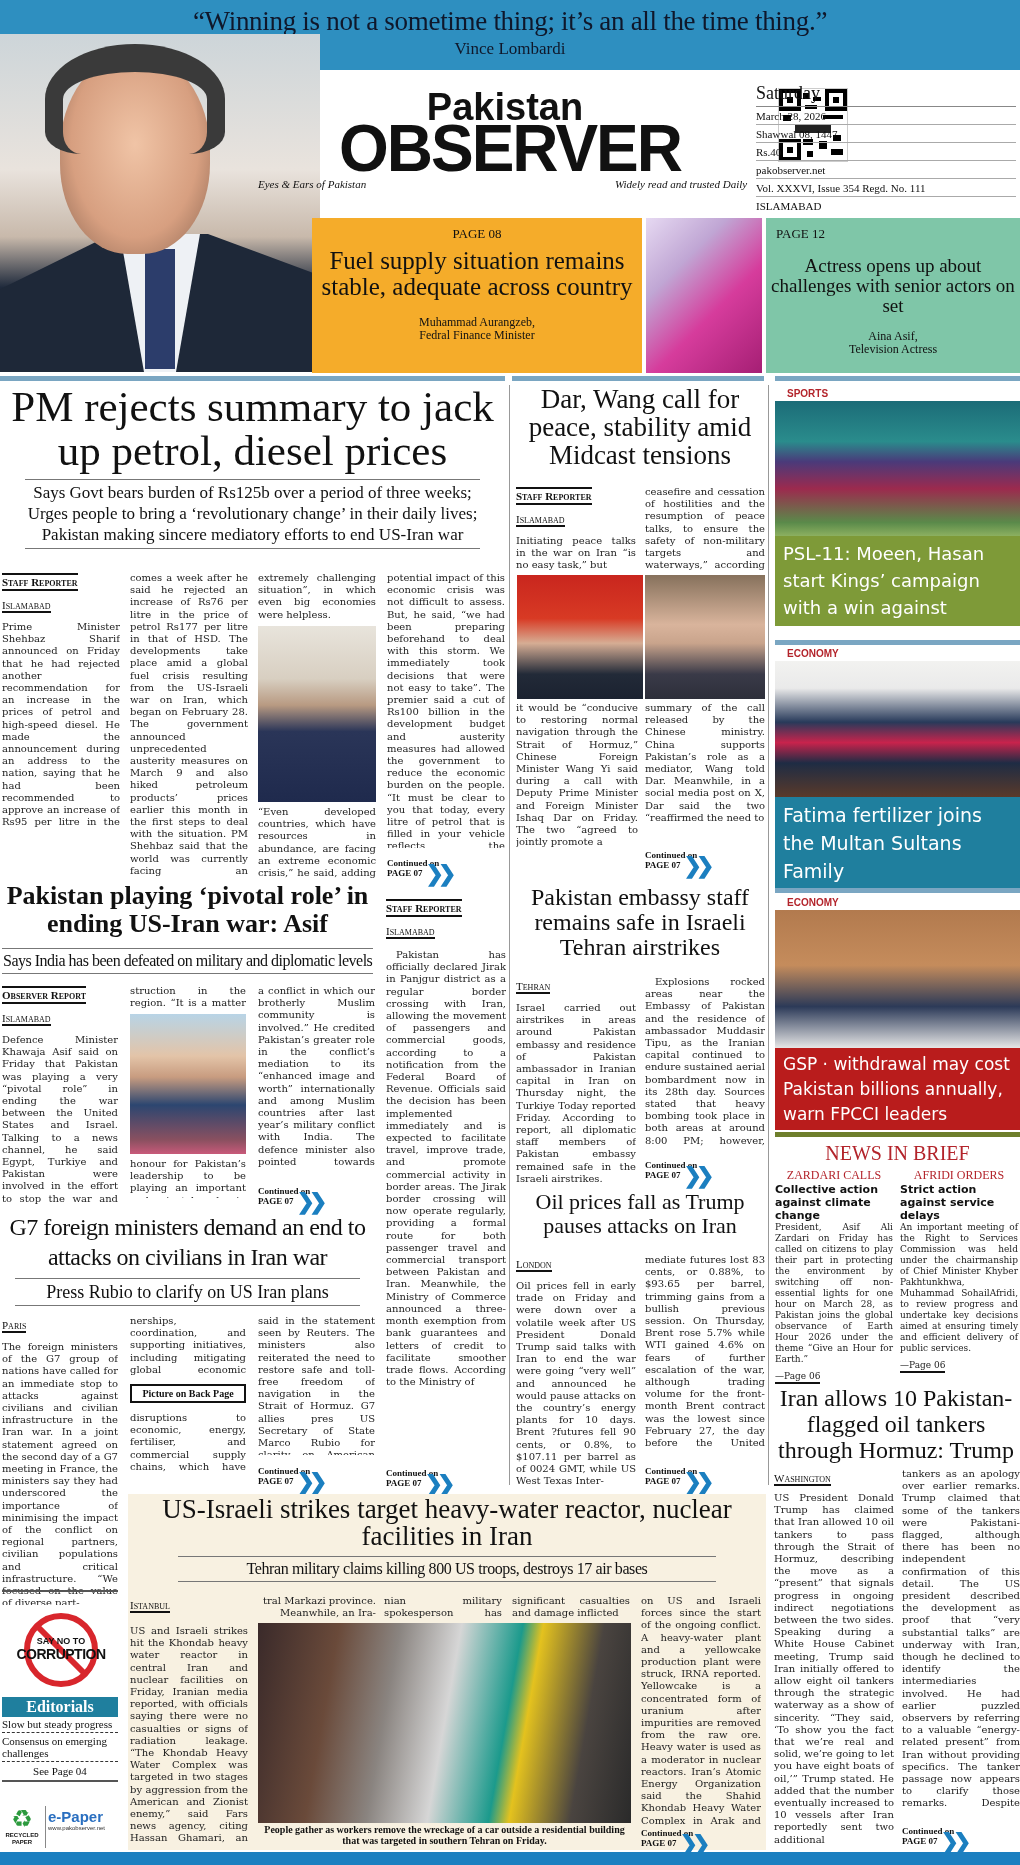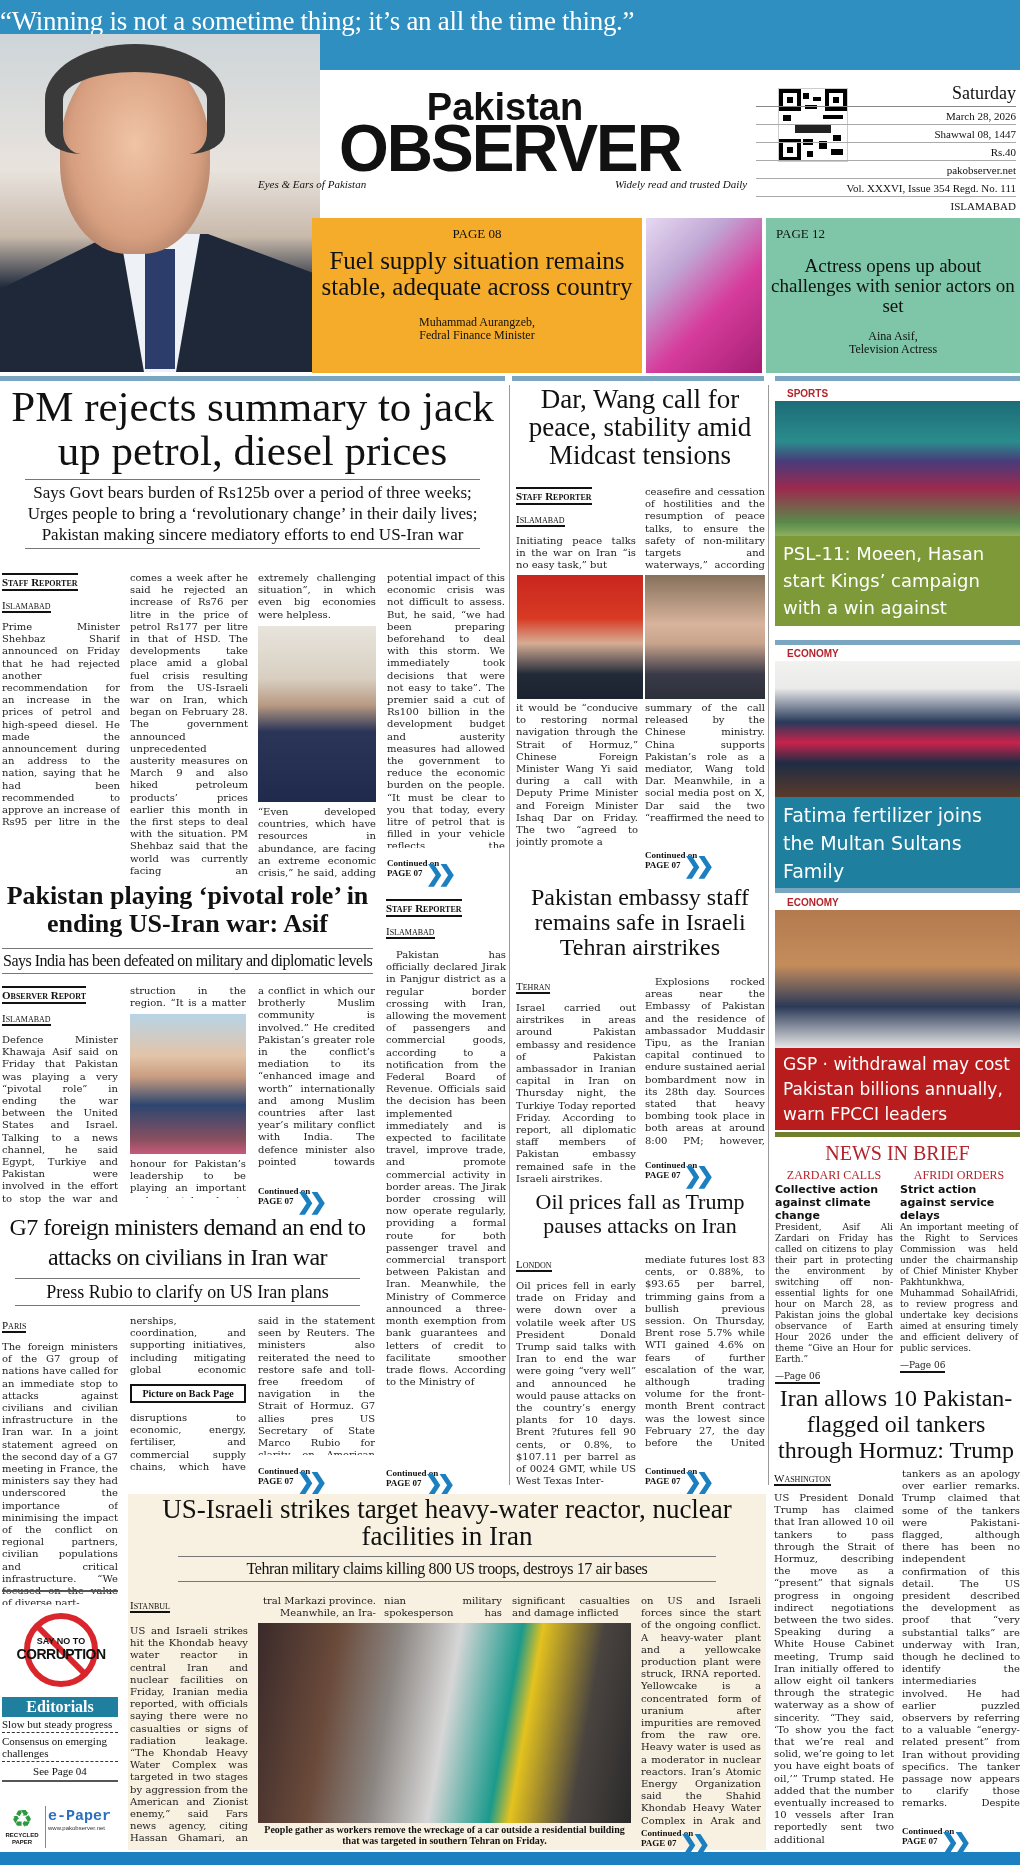--- a/index.html
+++ b/index.html
@@ -1,32 +1,32 @@
 <!DOCTYPE html>
 <html><head>
 <meta charset="utf-8">
 <style>
 *{box-sizing:border-box;margin:0;padding:0}
 body{width:1020px;height:1865px;background:#fff;font-family:"Liberation Serif",serif;color:#111;position:relative;overflow:hidden}
 .abs{position:absolute}
-.quote-bar{left:0;top:0;width:1020px;height:70px;background:#2e8fc0;color:#ffffff;}
+.quote-bar{left:0;top:0;width:1020px;height:70px;background:#2e8fc0;color:#0f172a;text-align:center}
 .quote-bar .q{font-size:27px;padding-top:6px;letter-spacing:-0.3px}
 .quote-bar .a{font-size:17px;margin-top:2px}
 .portrait{left:0;top:34px;width:320px;height:338px;background:linear-gradient(180deg,#cdd5d9 0%,#e9e3dd 40%,#c8b9ab 60%,#1f2a3c 75%,#1b2436 100%);border-radius:0}
 .portrait .face{position:absolute;left:60px;top:20px;width:150px;height:200px;border-radius:48% 48% 45% 45%;background:radial-gradient(ellipse at 50% 45%,#f0c4a6 0%,#d79f80 60%,#8a6450 100%)}
 .portrait .hair{position:absolute;left:45px;top:10px;width:180px;height:110px;border-radius:50% 50% 20% 20%;border-top:28px solid #3a3a3a;border-left:18px solid #3a3a3a;border-right:18px solid #3a3a3a}
 .portrait .suit{position:absolute;left:0;top:200px;width:320px;height:138px;background:#1e2838;clip-path:polygon(0 40%,35% 0,65% 0,100% 30%,100% 100%,0 100%)}
 .portrait .shirt{position:absolute;left:120px;top:200px;width:80px;height:138px;background:#eef1f5;clip-path:polygon(0 0,100% 0,70% 100%,30% 100%)}
 .portrait .tie{position:absolute;left:145px;top:215px;width:30px;height:120px;background:#2c3d6b}
 .masthead-small{left:355px;top:86px;width:300px;text-align:center;font-family:"Liberation Sans",sans-serif;font-weight:bold;font-size:38px;letter-spacing:0}
 .masthead-big{left:245px;top:118px;width:530px;text-align:center;font-family:"Liberation Sans",sans-serif;font-weight:900;font-size:64px;letter-spacing:-2px;line-height:60px;transform:scaleY(1.05)}
 .tag-l{left:258px;top:178px;font-style:italic;font-size:11px}
 .tag-r{left:615px;top:178px;font-style:italic;font-size:11px}
 .qr{left:778px;top:88px;width:70px;height:74px;background:#fff;border:1px solid #ccc}
-.meta{right:4px;top:80px;width:260px;text-align:right;font-size:11px}
+.meta{right:4px;top:80px;width:260px;font-size:11px}
 .meta div{border-bottom:1px solid #aaa;padding:3px 0 2px}
 .meta .day{font-size:18px;border-bottom:1px solid #888}
 .promo-yellow{left:312px;top:218px;width:330px;height:155px;background:#f5ac2a;text-align:center}
 .promo-yellow .pg{font-size:13px;margin-top:8px}
 .promo-yellow .hl{font-size:25px;line-height:26px;margin-top:6px}
 .promo-yellow .by{font-size:12px;line-height:13px;margin-top:16px}
 .promo-img{left:646px;top:218px;width:116px;height:155px;background:linear-gradient(135deg,#e6d9f2 0%,#c0a6d4 30%,#d63c9c 60%,#a51f74 100%)}
 .promo-green{left:766px;top:218px;width:254px;height:155px;background:#7fc6a8;text-align:center}
 .promo-green .pg{text-align:left;padding-left:10px;font-size:13px;margin-top:8px}
 .promo-green .hl{font-size:19px;line-height:20px;margin-top:14px}
@@ -44,20 +44,21 @@
 .card-text{font-family:"DejaVu Sans",sans-serif;color:#fff;font-size:19px;line-height:28px;padding:4px 8px}
 .nib-col h4{font-family:"DejaVu Sans",sans-serif;font-size:11px;font-weight:bold;line-height:13px}
 .nib-col .lbl{font-family:"Liberation Serif",serif;color:#b3242b;font-size:12px;text-align:center}
 .bottom-band{left:0;top:1852px;width:1020px;height:13px;background:#1b7fc0}
 </style>
 </head>
 <body>
 
 <div class="abs quote-bar">
   <div class="q">“Winning is not a sometime thing; it’s an all the time thing.”</div>
+  <div class="a">Vince Lombardi</div>
 </div>
 
 <div class="abs portrait">
   <div class="suit"></div>
     <div class="shirt"></div>
     <div class="tie"></div>
   <div class="face"></div>
     <div class="hair"></div>
 </div>
 
@@ -307,17 +308,17 @@
   <div style="border-bottom:1px dashed #333;padding-bottom:2px">Slow but steady progress</div>
   <div style="border-bottom:1px dashed #333;padding:2px 0">Consensus on emerging challenges</div>
   <div style="text-align:center;padding:3px 0;border-bottom:2px double #555">See Page 04</div>
 </div>
 <div class="abs" style="left:2px;top:1806px;width:40px;height:44px;text-align:center">
   <div style="color:#2c9a3e;font-size:24px;line-height:26px">♻</div>
   <div style="font-family:'Liberation Sans',sans-serif;font-size:6px;font-weight:bold;line-height:7px">RECYCLED PAPER</div>
 </div>
 <div class="abs" style="left:45px;top:1806px;width:1px;height:42px;background:#888"></div>
 <div class="abs" style="left:48px;top:1808px;width:72px">
-  <div style="font-family:Liberation Mono, monospace;font-weight:bold;color:#2a6fc0;font-size:15px">e-Paper</div>
+  <div style="font-family:Liberation Sans, sans-serif;font-weight:bold;color:#2a6fc0;font-size:15px">e-Paper</div>
   <div style="font-family:'Liberation Sans',sans-serif;font-size:6px;color:#333">www.pakobserver.net</div>
 </div>
 
 <div class="abs bottom-band"></div>
 
 </body></html>

